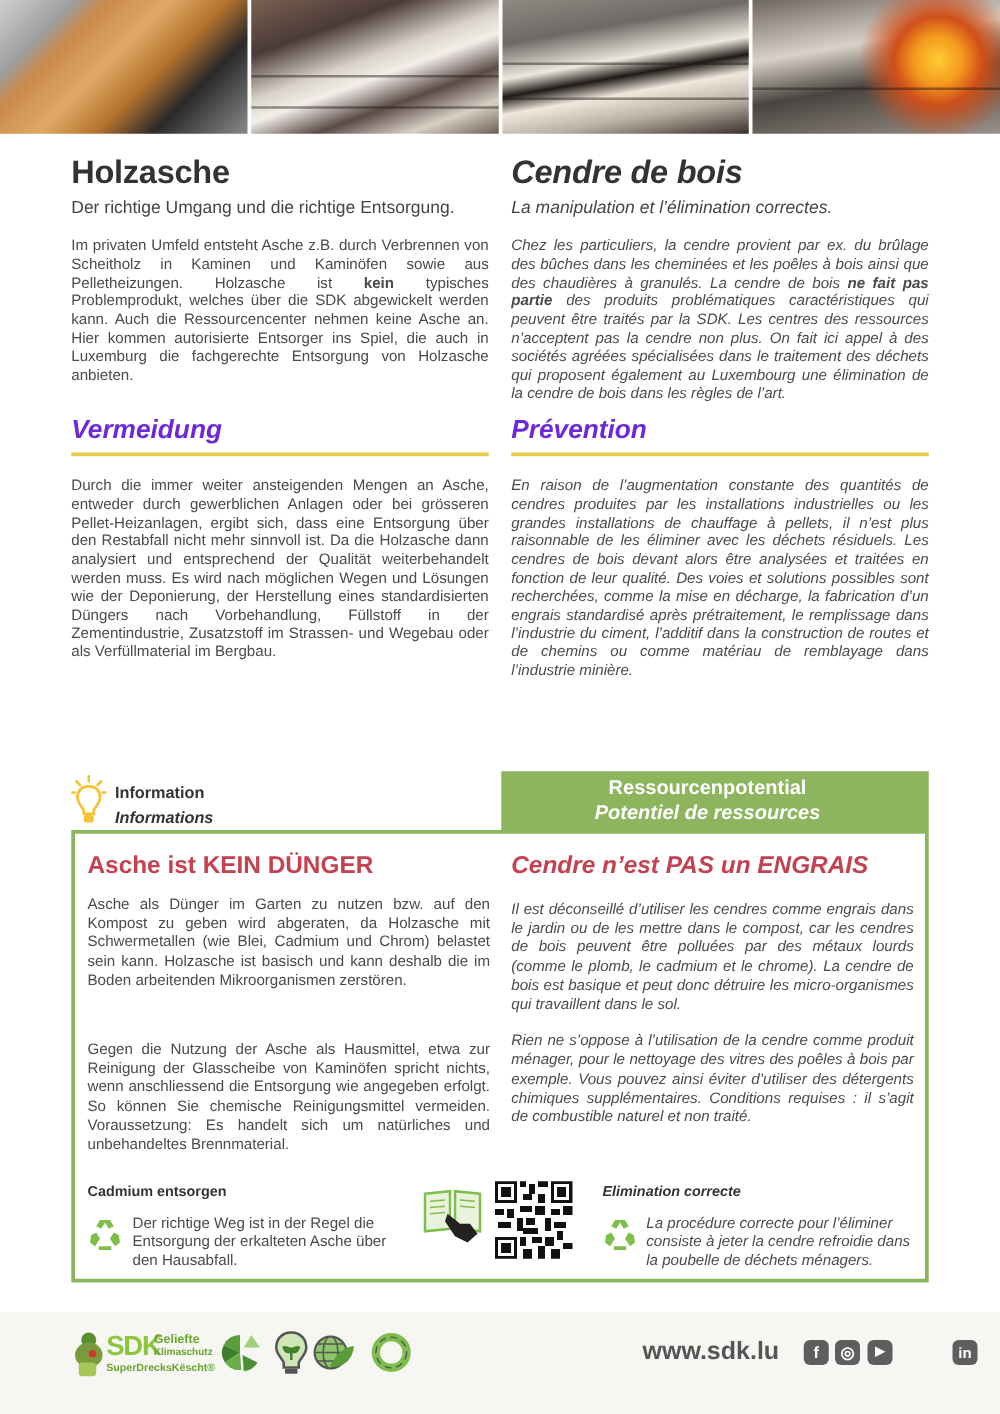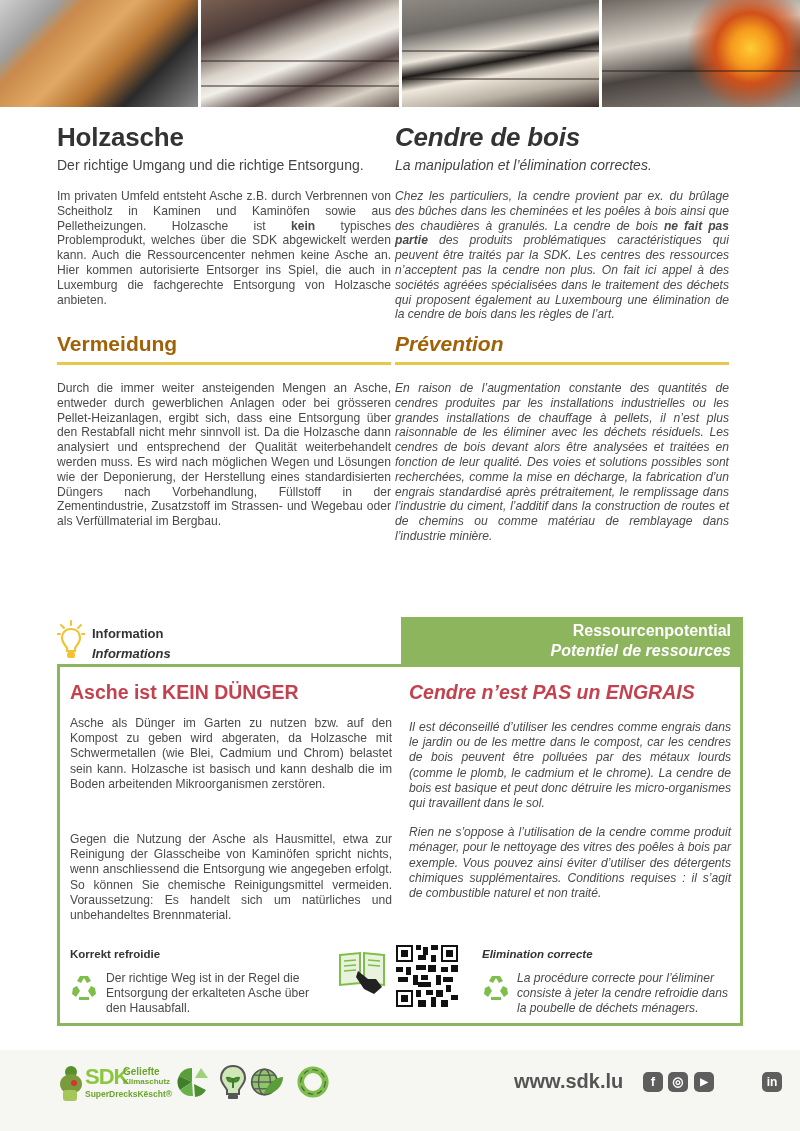--- a/index.html
+++ b/index.html
@@ -8,33 +8,33 @@
   .banner { position: absolute; left: 0; top: 0; width: 800px; height: 107px; display: flex; gap: 3px; background:#fff; }
   .photo { flex: 1; height: 107px; position: relative; overflow: hidden; }
   .p1 { background: linear-gradient(135deg, #cfcfcf 0%, #9e9e9e 20%, #c98a4a 28%, #e0a866 45%, #b5732f 60%, #2a2a2a 75%, #8a8a8a 100%); }
   .p2 { background: linear-gradient(160deg, #7a6050 0%, #4a3a38 25%, #d9d2c8 45%, #f2efe9 55%, #5b4a48 70%, #d8d0c4 85%, #6b5d55 100%); }
   .p3 { background: linear-gradient(170deg, #8e8a82 0%, #6d6a66 25%, #ede7dc 45%, #1e1a18 55%, #f0e8dc 65%, #b9b1a4 80%, #3a2e2a 100%); }
   .p4 { background: radial-gradient(circle at 75% 45%, #ffcc33 0%, #f59a1e 12%, #d0501a 22%, transparent 40%), linear-gradient(170deg, #6e6660 0%, #d8d2c8 35%, #4a4440 60%, #9a928a 100%); }
   .photo .crack { position:absolute; left:0; right:0; height:2px; background: rgba(30,25,20,0.45); }
 
   .col { position: absolute; width: 334px; }
   .col.left { left: 57px; }
-  .col.right { left: 395px; }
+  .col.right { left: 409px; }
   h1.title { margin: 0; font-size: 26px; font-weight: bold; color: #333; letter-spacing: -0.2px; }
   .subtitle { font-size: 14px; margin-top: 4px; color: #444; }
   .body { font-size: 12.1px; line-height: 14.8px; text-align: justify; color: #4a4a4a; }
   .it { font-style: italic; }
-  h2.sec { margin: 0; font-size: 21px; font-weight: bold; color: #a16207; }
+  h2.sec { margin: 0; font-size: 21px; font-weight: bold; color: #6d28d9; font-style: italic; }
   .rule { height: 3px; background: #e8c84a; margin-top: 6px; }
 
   .info-head { position: absolute; left: 57px; top: 620px; width: 686px; height: 44px; }
   .bulb { position: absolute; left: 0; top: 0; width: 28px; height: 40px; }
   .info-label { position: absolute; left: 35px; top: 4px; font-size: 13px; font-weight: bold; color: #333; line-height: 20px; }
   .green-tab { position: absolute; left: 344px; top: -3px; width: 342px; height: 47px; background: #8db55e; color: #fff;
-               text-align: right; box-sizing: border-box; padding: 4px 12px 0 0; font-size: 16px; line-height: 20px; font-weight: bold; }
+               text-align: center; box-sizing: border-box; padding: 4px 12px 0 0; font-size: 16px; line-height: 20px; font-weight: bold; }
   .box { position: absolute; left: 57px; top: 664px; width: 686px; height: 362px; border: 3px solid #8db55e; box-sizing: border-box; }
   .box-title { position: absolute; top: 14px; font-size: 19.5px; font-weight: bold; color: #c4424f; }
   .box-col { position: absolute; width: 322px; font-size: 12.1px; line-height: 15.2px; text-align: justify; color: #4a4a4a; }
   .box-col p { margin: 0 0 14px 0; }
   .disposal-head { position: absolute; font-size: 11.5px; font-weight: bold; color: #333; }
   .recycle { position: absolute; width: 28px; height: 28px; }
   .disposal-text { position: absolute; font-size: 12.1px; line-height: 15px; color: #4a4a4a; }
   .book { position: absolute; left: 278px; top: 282px; width: 48px; height: 46px; }
   .qr { position: absolute; left: 336px; top: 278px; width: 62px; height: 62px; }
 
@@ -120,21 +120,21 @@
 
   <div class="box-col" style="left:10px; top:49px;">
     <p>Asche als Dünger im Garten zu nutzen bzw. auf den Kompost zu geben wird abgeraten, da Holzasche mit Schwermetallen (wie Blei, Cadmium und Chrom) belastet sein kann. Holzasche ist basisch und kann deshalb die im Boden arbeitenden Mikroorganismen zerstören.</p>
     <p style="margin-top:40px;">Gegen die Nutzung der Asche als Hausmittel, etwa zur Reinigung der Glasscheibe von Kaminöfen spricht nichts, wenn anschliessend die Entsorgung wie angegeben erfolgt. So können Sie chemische Reinigungsmittel vermeiden. Voraussetzung: Es handelt sich um natürliches und unbehandeltes Brennmaterial.</p>
   </div>
   <div class="box-col it" style="left:349px; top:53px;">
     <p>Il est déconseillé d’utiliser les cendres comme engrais dans le jardin ou de les mettre dans le compost, car les cendres de bois peuvent être polluées par des métaux lourds (comme le plomb, le cadmium et le chrome). La cendre de bois est basique et peut donc détruire les micro-organismes qui travaillent dans le sol.</p>
     <p style="margin-top:10px;">Rien ne s’oppose à l’utilisation de la cendre comme produit ménager, pour le nettoyage des vitres des poêles à bois par exemple. Vous pouvez ainsi éviter d’utiliser des détergents chimiques supplémentaires. Conditions requises : il s’agit de combustible naturel et non traité.</p>
   </div>
 
-  <div class="disposal-head" style="left:10px; top:281px;">Korrekt refroidie</div>
+  <div class="disposal-head" style="left:10px; top:281px;">Cadmium entsorgen</div>
   <svg class="recycle" style="left:10px; top:306px;" viewBox="0 0 28 28">
     <path d="M10 3 L18 3 L21 8 L17 10 L14 5 L11 10 L7 8 Z" fill="#7dbf4a"></path>
     <path d="M3 15 L7 13 L10 18 L6 24 L2 21 Z" fill="#7dbf4a"></path>
     <path d="M25 15 L21 13 L18 18 L22 24 L26 21 Z" fill="#7dbf4a"></path>
     <path d="M9 24 L19 24 L19 27 L9 27 Z" fill="#7dbf4a"></path>
   </svg>
   <div class="disposal-text" style="left:46px; top:304px; width:224px;">Der richtige Weg ist in der Regel die Entsorgung der erkalteten Asche über den Hausabfall.</div>
 
   <svg class="book" viewBox="0 0 48 46">
     <path d="M2 6 L22 4 L22 34 L2 36 Z" fill="#e8f2dc" stroke="#7dbf4a" stroke-width="2"></path>

